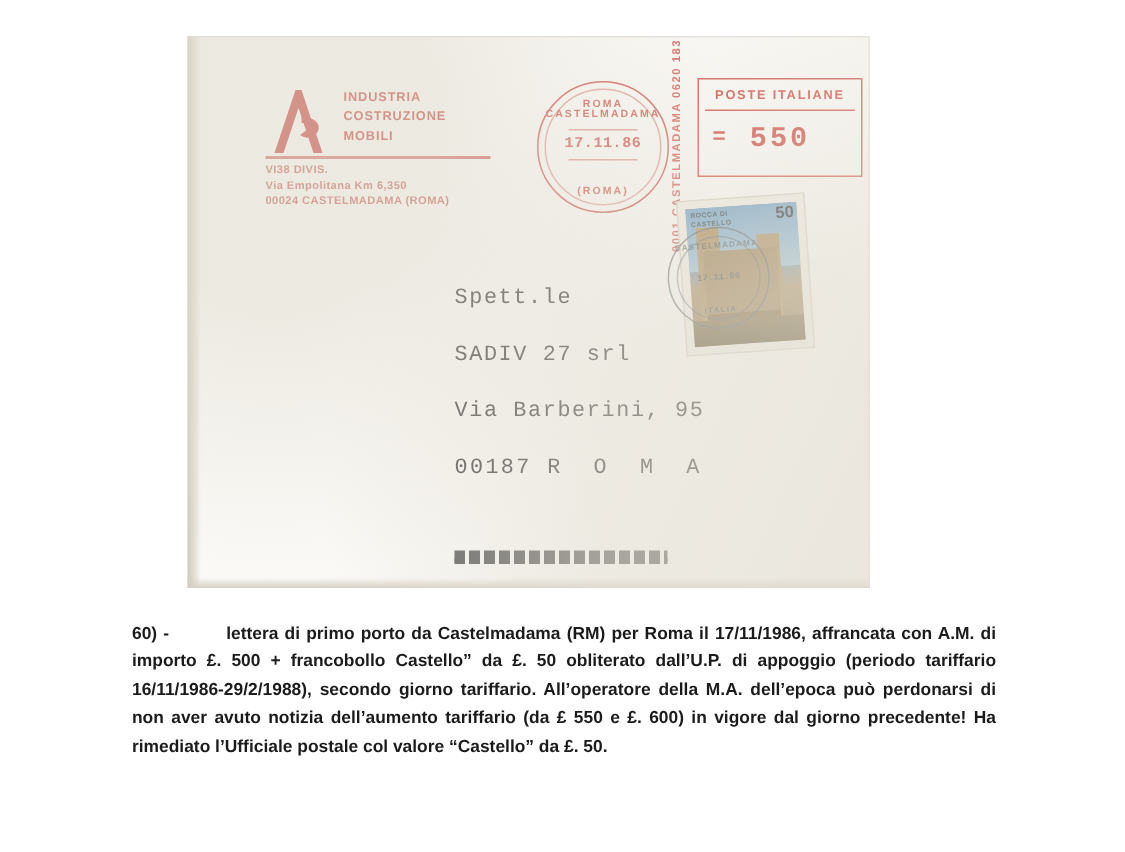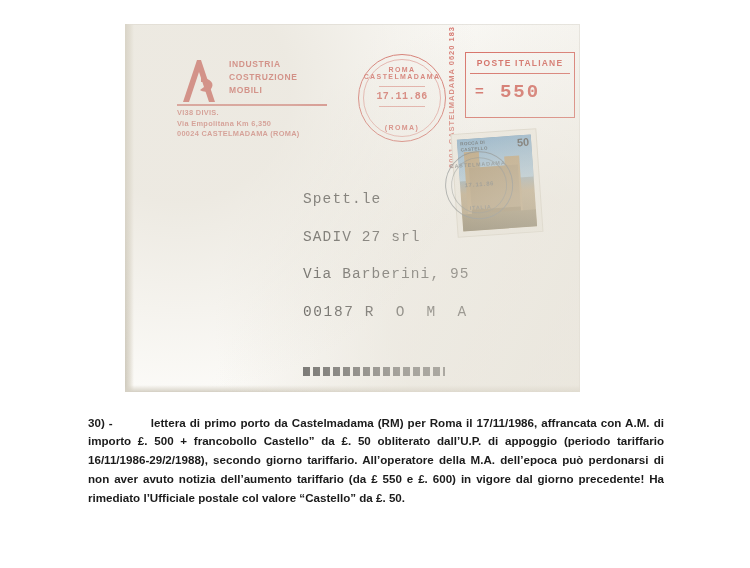--- a/index.html
+++ b/index.html
@@ -449,15 +449,15 @@
     <div class="addr-line">Via Barberini, 95</div>
     <div class="addr-line city">00187 R  O  M  A</div>
   </div>
   <div id="addr-underline">
     <div class="second"></div>
   </div>
 
 </div>
 
 <p id="caption">
-  <span class="item-number">30)  -</span>
+  <span class="item-number">60)  -</span>
   <span class="cap-body">lettera di primo porto da Castelmadama (RM) per Roma il 17/11/1986, affrancata con A.M. di importo £. 500 + francobollo Castello” da £. 50 obliterato dall’U.P. di appoggio (periodo tariffario 16/11/1986-29/2/1988), secondo giorno tariffario. All’operatore della M.A. dell’epoca può perdonarsi di non aver avuto notizia dell’aumento tariffario (da £ 550 e £. 600) in vigore dal giorno precedente! Ha rimediato l’Ufficiale postale col valore “Castello” da £. 50.</span>
 </p>
 
 </body></html>

